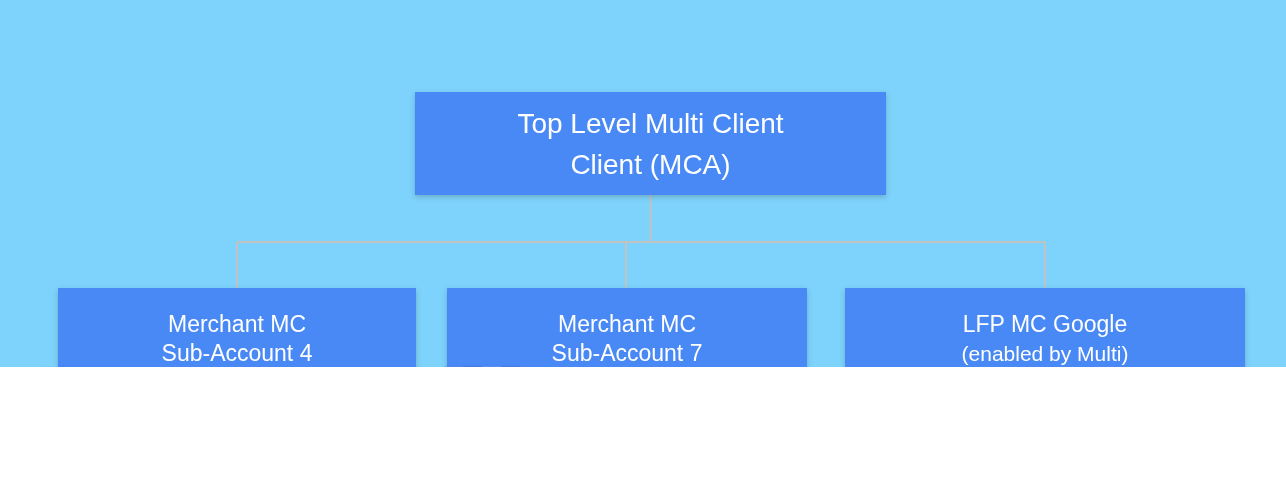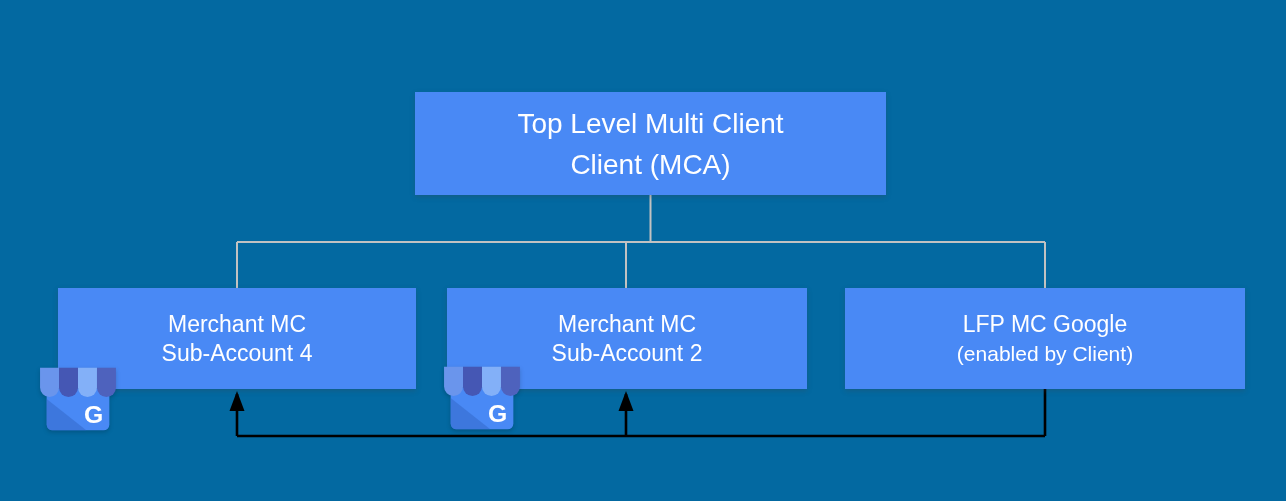--- a/index.html
+++ b/index.html
@@ -1,20 +1,20 @@
 <!DOCTYPE html>
 <html><head>
 <meta charset="utf-8">
 <style>
   html, body { margin: 0; padding: 0; background: #ffffff; }
   .canvas {
     position: relative;
     width: 1286px;
-    height: 501px;
-    background: #0369a1;
+    height: 367px;
+    background: #7dd3fc;
     overflow: hidden;
     font-family: "Liberation Sans", sans-serif;
   }
   .connector-layer {
     position: absolute;
     left: 0; top: 0;
     width: 1286px; height: 501px;
     pointer-events: none;
   }
   .node {
@@ -72,26 +72,26 @@
     <div class="line2">Client (MCA)</div>
   </div>
 
   <div class="node node--sub1">
     <div class="line1">Merchant MC</div>
     <div class="line2">Sub-Account 4</div>
   </div>
 
   <div class="node node--sub2">
     <div class="line1">Merchant MC</div>
-    <div class="line2">Sub-Account 2</div>
+    <div class="line2">Sub-Account 7</div>
   </div>
 
   <div class="node node--lfp">
     <div class="line1">LFP MC Google</div>
-    <div class="line2">(enabled by Client)</div>
+    <div class="line2">(enabled by Multi)</div>
   </div>
 
   <svg class="gmb-icon gmb-icon--1" viewBox="0 0 96 80">
     <use href="#gmb"></use>
   </svg>
   <svg class="gmb-icon gmb-icon--2" viewBox="0 0 96 80">
     <use href="#gmb"></use>
   </svg>
 
 </div>

